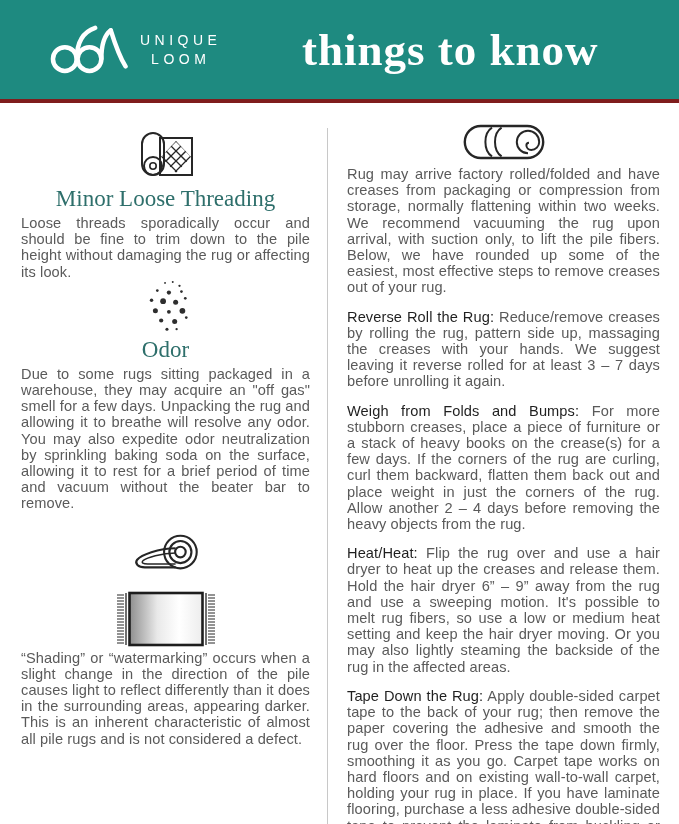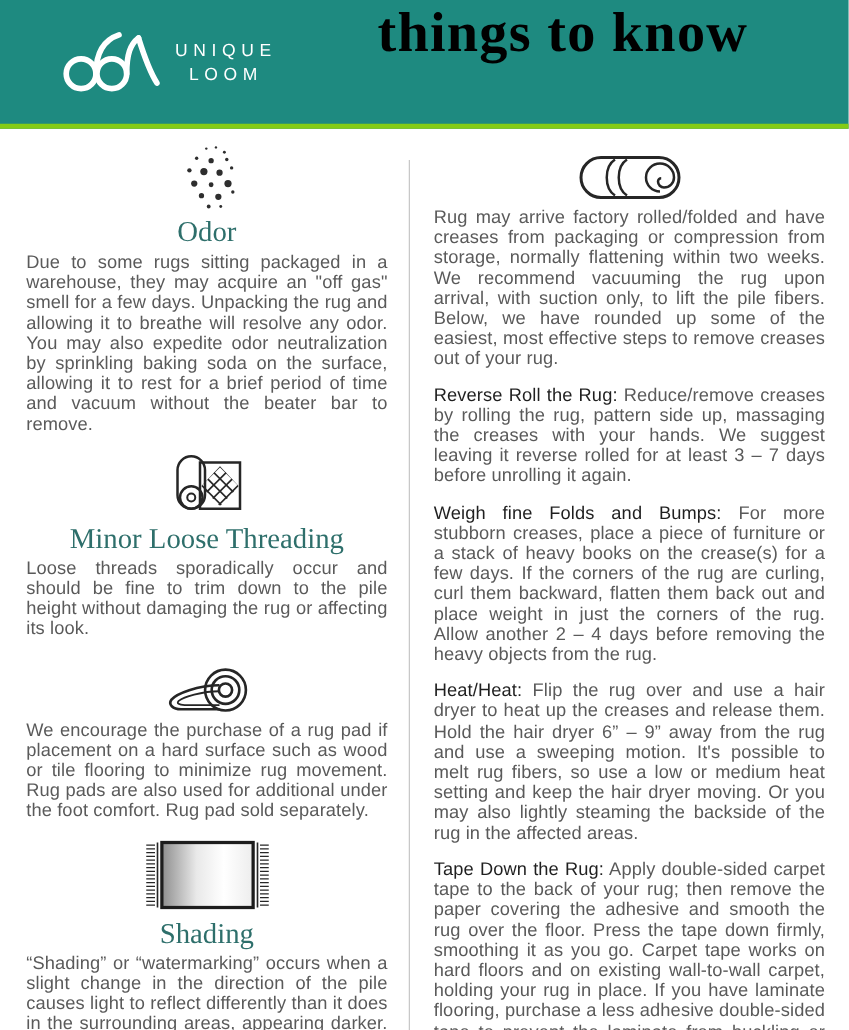--- a/index.html
+++ b/index.html
@@ -3,31 +3,31 @@
 <meta charset="utf-8">
 <style>
   html,body{margin:0;padding:0;background:#ffffff;}
   body{
     width:679px;height:824px;overflow:hidden;
     font-family:"Liberation Sans",sans-serif;
     -webkit-font-smoothing:antialiased;
   }
   
   .header{
-    height:99px;background:#1e8a80;border-bottom:4px solid #84cc16;
-    display:flex;
+    height:99px;background:#1e8a80;border-bottom:4px solid #7f1d1d;
+    display:flex;align-items:center;
   }
   .logo{display:flex;align-items:center;gap:12px;margin-left:46px;}
   .logo svg{display:block;}
   .brand-text{
     color:#ffffff;font-size:14px;letter-spacing:4.5px;
     line-height:1.3;text-align:center;font-weight:400;
   }
   .page-title{
-    flex:1;text-align:center;color:#000000;
+    flex:1;text-align:center;color:#ffffff;
     font-family:"Liberation Serif",serif;font-weight:bold;
     font-size:45px;letter-spacing:1px;
   }
   
   .main{display:flex;padding-top:13px;height:708px;}
   .col-left{width:289px;margin-left:21px;}
   .v-divider{width:1px;background:#c8c8c8;margin-left:17px;margin-top:12px;}
   .col-right{width:313px;margin-left:19px;}
   
   .section{text-align:center;}
@@ -67,49 +67,20 @@
       <span>UNIQUE</span><br>
       <span>LOOM</span>
     </span>
   </div>
   <div class="page-title">things to know</div>
 </div>
 
 <div class="main">
 
   <div class="col-left">
-
-    <div class="section sec-odor">
-      <div class="icon-wrap" style="height:54px">
-        <svg width="48" height="54" viewBox="0 0 48 56">
-          <g fill="#2e2e2e">
-            <circle cx="23" cy="3" r="1"></circle>
-              <circle cx="31" cy="2" r="1"></circle>
-              <circle cx="38" cy="6" r="1.2"></circle>
-            <circle cx="15" cy="11" r="1.4"></circle>
-              <circle cx="27" cy="13" r="2.2"></circle>
-              <circle cx="40" cy="12" r="1.4"></circle>
-            <circle cx="9" cy="21" r="1.8"></circle>
-              <circle cx="21" cy="22" r="3"></circle>
-              <circle cx="34" cy="23" r="2.6"></circle>
-              <circle cx="44" cy="19" r="1.4"></circle>
-            <circle cx="13" cy="32" r="2.6"></circle>
-              <circle cx="27" cy="33" r="2"></circle>
-              <circle cx="41" cy="32" r="3"></circle>
-            <circle cx="19" cy="42" r="2.2"></circle>
-              <circle cx="33" cy="43" r="2.6"></circle>
-              <circle cx="45" cy="39" r="1.4"></circle>
-            <circle cx="25" cy="51" r="1.6"></circle>
-              <circle cx="35" cy="51" r="1.2"></circle>
-          </g>
-        </svg>
-      </div>
-      <h2>Odor</h2>
-      <p class="body-text">Due to some rugs sitting packaged in a warehouse, they may acquire an "off gas" smell for a few days. Unpacking the rug and allowing it to breathe will resolve any odor. You may also expedite odor neutralization by sprinkling baking soda on the surface, allowing it to rest for a brief period of time and vacuum without the beater bar to remove.</p>
-    </div>
 
     <div class="section sec-threading">
       <div class="icon-wrap" style="height:56px">
         <svg width="64" height="54" viewBox="0 0 64 54">
           <defs>
             <clipPath id="diamondClip">
                 <polygon points="42,12 57,28 42,44 27,28"></polygon>
               </clipPath>
           </defs>
           <rect x="26" y="9" width="32" height="37" fill="#ffffff" class="icon-stroke" stroke-width="2"></rect>
@@ -129,31 +100,59 @@
           </g>
           <rect x="8" y="4" width="22" height="42" rx="11" fill="#ffffff" class="icon-stroke" stroke-width="2"></rect>
           <circle cx="19" cy="37" r="9" fill="#ffffff" class="icon-stroke" stroke-width="2"></circle>
           <circle cx="19" cy="37" r="3.2" fill="none" class="icon-stroke" stroke-width="1.6"></circle>
         </svg>
       </div>
       <h2>Minor Loose Threading</h2>
       <p class="body-text">Loose threads sporadically occur and should be fine to trim down to the pile height without damaging the rug or affecting its look.</p>
     </div>
 
+    <div class="section sec-odor">
+      <div class="icon-wrap" style="height:54px">
+        <svg width="48" height="54" viewBox="0 0 48 56">
+          <g fill="#2e2e2e">
+            <circle cx="23" cy="3" r="1"></circle>
+              <circle cx="31" cy="2" r="1"></circle>
+              <circle cx="38" cy="6" r="1.2"></circle>
+            <circle cx="15" cy="11" r="1.4"></circle>
+              <circle cx="27" cy="13" r="2.2"></circle>
+              <circle cx="40" cy="12" r="1.4"></circle>
+            <circle cx="9" cy="21" r="1.8"></circle>
+              <circle cx="21" cy="22" r="3"></circle>
+              <circle cx="34" cy="23" r="2.6"></circle>
+              <circle cx="44" cy="19" r="1.4"></circle>
+            <circle cx="13" cy="32" r="2.6"></circle>
+              <circle cx="27" cy="33" r="2"></circle>
+              <circle cx="41" cy="32" r="3"></circle>
+            <circle cx="19" cy="42" r="2.2"></circle>
+              <circle cx="33" cy="43" r="2.6"></circle>
+              <circle cx="45" cy="39" r="1.4"></circle>
+            <circle cx="25" cy="51" r="1.6"></circle>
+              <circle cx="35" cy="51" r="1.2"></circle>
+          </g>
+        </svg>
+      </div>
+      <h2>Odor</h2>
+      <p class="body-text">Due to some rugs sitting packaged in a warehouse, they may acquire an "off gas" smell for a few days. Unpacking the rug and allowing it to breathe will resolve any odor. You may also expedite odor neutralization by sprinkling baking soda on the surface, allowing it to rest for a brief period of time and vacuum without the beater bar to remove.</p>
+    </div>
+
     <div class="section sec-rugpad">
       <div class="icon-wrap" style="height:52px">
         <svg width="76" height="48" viewBox="0 0 76 50">
           <path d="M48 20 C30 20 12 27 8 32 C5 36 9 40 16 40 L48 40" fill="#ffffff" class="icon-stroke" stroke-width="2.2"></path>
           <path d="M48 25 C33 25 18 30 14 33 C12 35 14 36.5 19 36.5 L48 36.5" class="icon-stroke" stroke-width="1.5"></path>
           <circle cx="53" cy="24" r="17" fill="#ffffff" class="icon-stroke" stroke-width="2.2"></circle>
           <circle cx="53" cy="24" r="11.5" fill="#ffffff" class="icon-stroke" stroke-width="2.2"></circle>
           <circle cx="53" cy="24" r="5.5" fill="#ffffff" class="icon-stroke" stroke-width="2.2"></circle>
         </svg>
       </div>
-      <p class="body-text">We encourage the purchase of a rug pad if placement on a hard surface such as wood or tile flooring to minimize rug movement. Rug pads are also used for additional under the foot comfort. Rug pad sold separately.</p>
     </div>
 
     <div class="section sec-shading">
       <div class="icon-wrap" style="height:64px">
         <svg width="100" height="62" viewBox="0 0 100 62">
           <defs>
             <linearGradient id="shadeGrad" x1="0" y1="0" x2="1" y2="0">
               <stop offset="0" stop-color="#8e8e8e"></stop>
               <stop offset="0.38" stop-color="#e9e9e9"></stop>
               <stop offset="0.68" stop-color="#ffffff"></stop>
@@ -161,21 +160,20 @@
             </linearGradient>
           </defs>
           <g class="icon-stroke" stroke-width="1">
             <path d="M1 7 H8 M1 10 H8 M1 13 H8 M1 16 H8 M1 19 H8 M1 22 H8 M1 25 H8 M1 28 H8 M1 31 H8 M1 34 H8 M1 37 H8 M1 40 H8 M1 43 H8 M1 46 H8 M1 49 H8 M1 52 H8 M1 55 H8"></path>
             <path d="M92 7 H99 M92 10 H99 M92 13 H99 M92 16 H99 M92 19 H99 M92 22 H99 M92 25 H99 M92 28 H99 M92 31 H99 M92 34 H99 M92 37 H99 M92 40 H99 M92 43 H99 M92 46 H99 M92 49 H99 M92 52 H99 M92 55 H99"></path>
           </g>
           <path d="M10 5 V57 M90 5 V57" class="icon-stroke" stroke-width="1.3"></path>
           <rect x="13.5" y="5" width="73" height="52" fill="url(#shadeGrad)" stroke="#1d1d1d" stroke-width="2.6"></rect>
         </svg>
       </div>
-      <h2>Shading</h2>
       <p class="body-text">“Shading” or “watermarking” occurs when a slight change in the direction of the pile causes light to reflect differently than it does in the surrounding areas, appearing darker. This is an inherent characteristic of almost all pile rugs and is not considered a defect.</p>
     </div>
 
   </div>
 
   <div class="v-divider"></div>
 
   <div class="col-right">
 
     <div class="section">
@@ -185,20 +183,20 @@
           <path d="M38 12 C27 19 27 41 38 48" class="icon-stroke" stroke-width="2.5"></path>
           <path d="M50 12 C39 19 39 41 50 48" class="icon-stroke" stroke-width="2.5"></path>
           <path d="M83 44 a14 14 0 1 1 14 -14 a10 10 0 0 1 -10 10 a6 6 0 0 1 -6 -6 a3.2 3.2 0 0 1 3.2 -3.2" class="icon-stroke" stroke-width="2.5"></path>
         </svg>
       </div>
       <p class="body-text">Rug may arrive factory rolled/folded and have creases from packaging or compression from storage, normally flattening within two weeks. We recommend vacuuming the rug upon arrival, with suction only, to lift the pile fibers. Below, we have rounded up some of the easiest, most effective steps to remove creases out of your rug.</p>
     </div>
 
     <p class="body-text tip"><b>Reverse Roll the Rug:</b><span> Reduce/remove creases by rolling the rug, pattern side up, massaging the creases with your hands. We suggest leaving it reverse rolled for at least 3 – 7 days before unrolling it again.</span></p>
 
-    <p class="body-text tip"><b>Weigh fine Folds and Bumps:</b><span> For more stubborn creases, place a piece of furniture or a stack of heavy books on the crease(s) for a few days. If the corners of the rug are curling, curl them backward, flatten them back out and place weight in just the corners of the rug. Allow another 2 – 4 days before removing the heavy objects from the rug.</span></p>
+    <p class="body-text tip"><b>Weigh from Folds and Bumps:</b><span> For more stubborn creases, place a piece of furniture or a stack of heavy books on the crease(s) for a few days. If the corners of the rug are curling, curl them backward, flatten them back out and place weight in just the corners of the rug. Allow another 2 – 4 days before removing the heavy objects from the rug.</span></p>
 
     <p class="body-text tip"><b>Heat/Heat:</b><span> Flip the rug over and use a hair dryer to heat up the creases and release them. Hold the hair dryer 6” – 9” away from the rug and use a sweeping motion. It's possible to melt rug fibers, so use a low or medium heat setting and keep the hair dryer moving. Or you may also lightly steaming the backside of the rug in the affected areas.</span></p>
 
     <p class="body-text tip"><b>Tape Down the Rug:</b><span> Apply double-sided carpet tape to the back of your rug; then remove the paper covering the adhesive and smooth the rug over the floor. Press the tape down firmly, smoothing it as you go. Carpet tape works on hard floors and on existing wall-to-wall carpet, holding your rug in place. If you have laminate flooring, purchase a less adhesive double-sided tape to prevent the laminate from buckling or otherwise being damaged.</span></p>
 
   </div>
 </div>
 
 </body></html>

